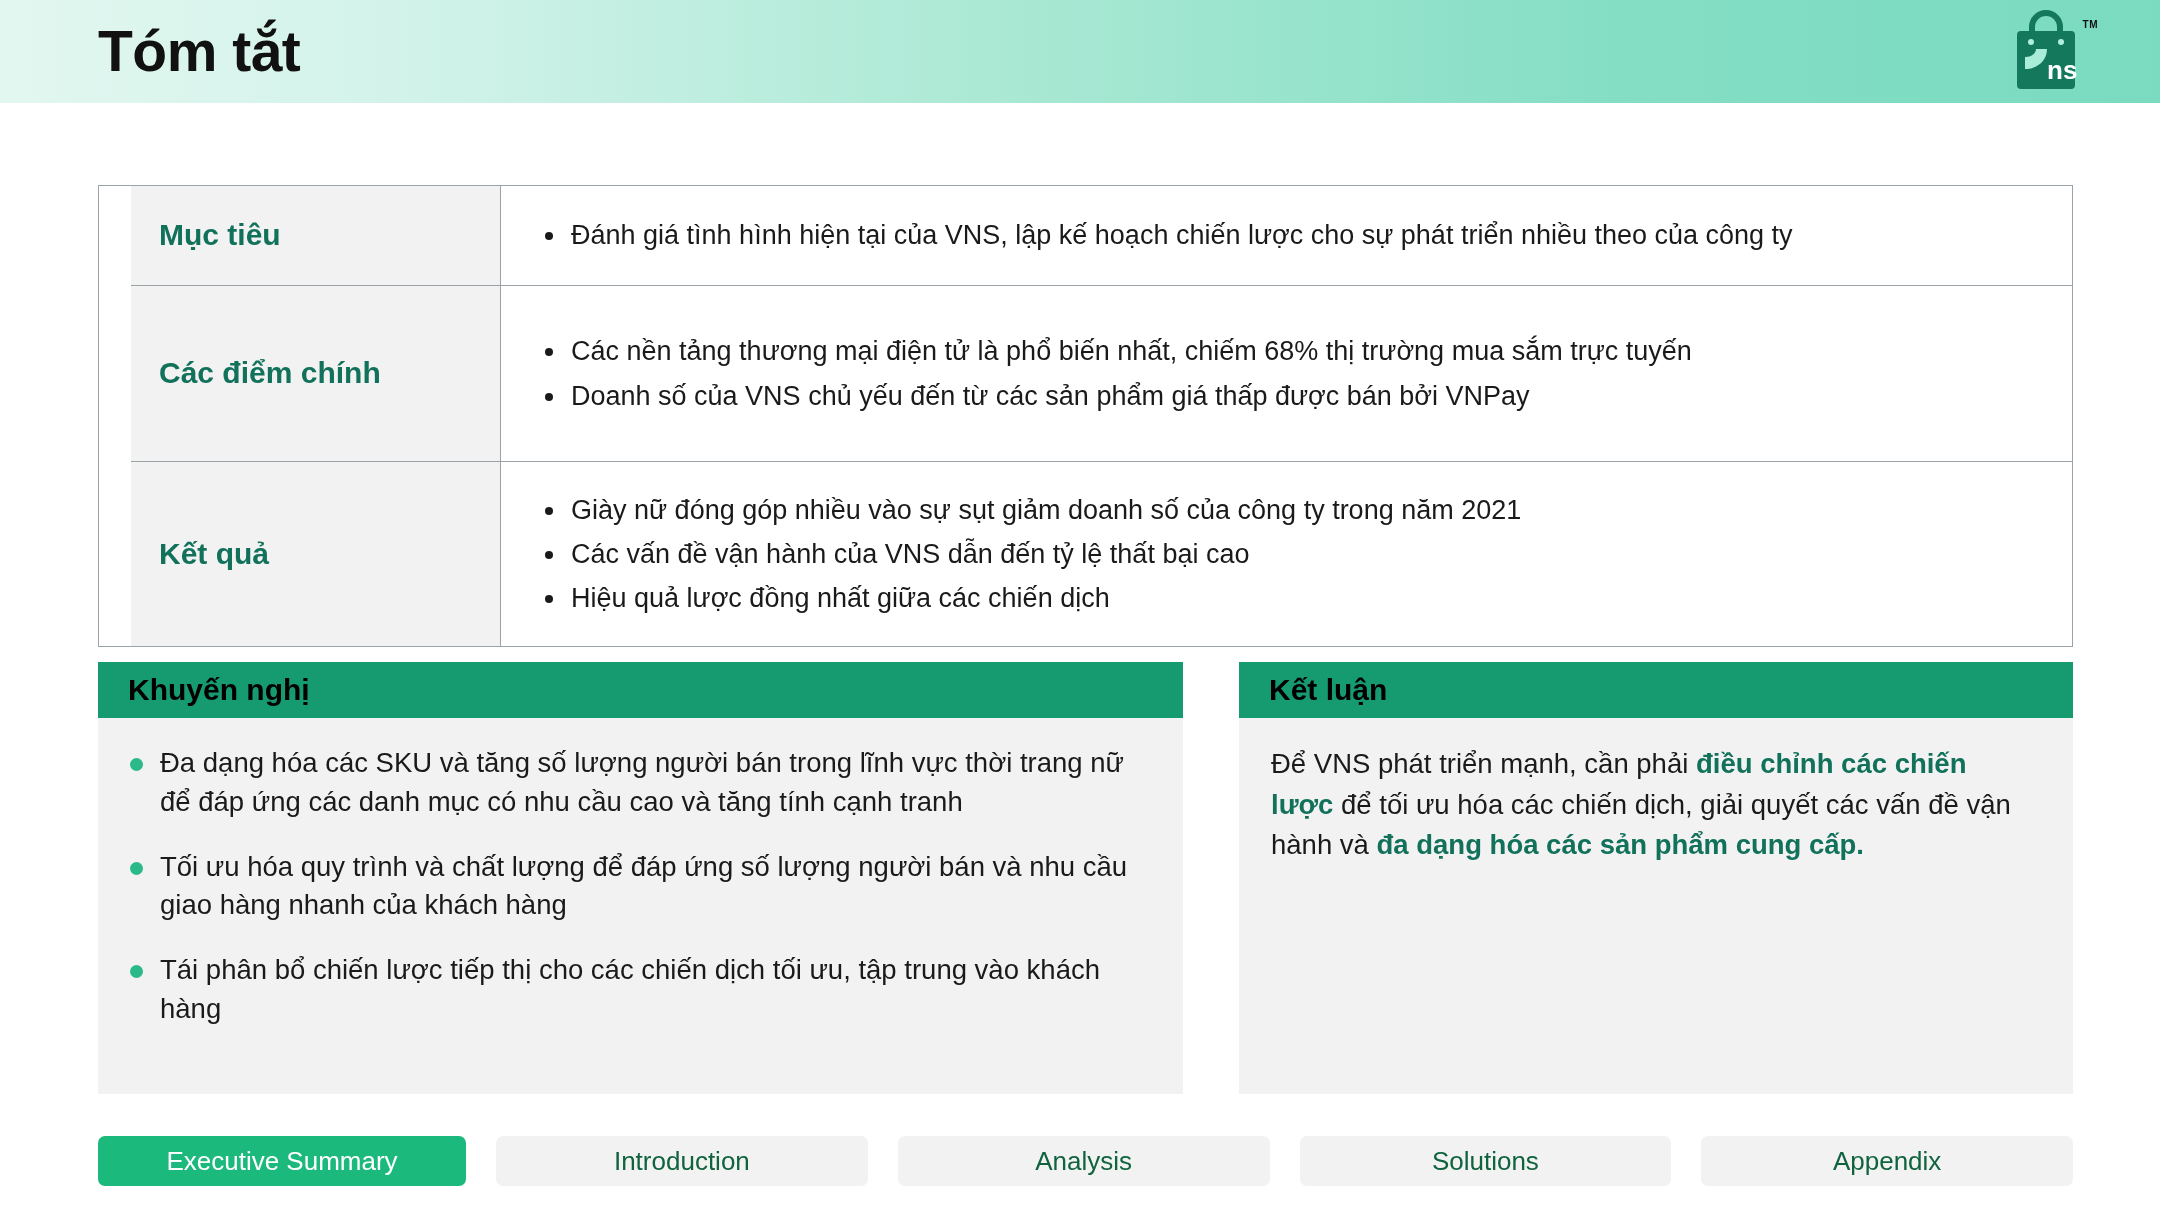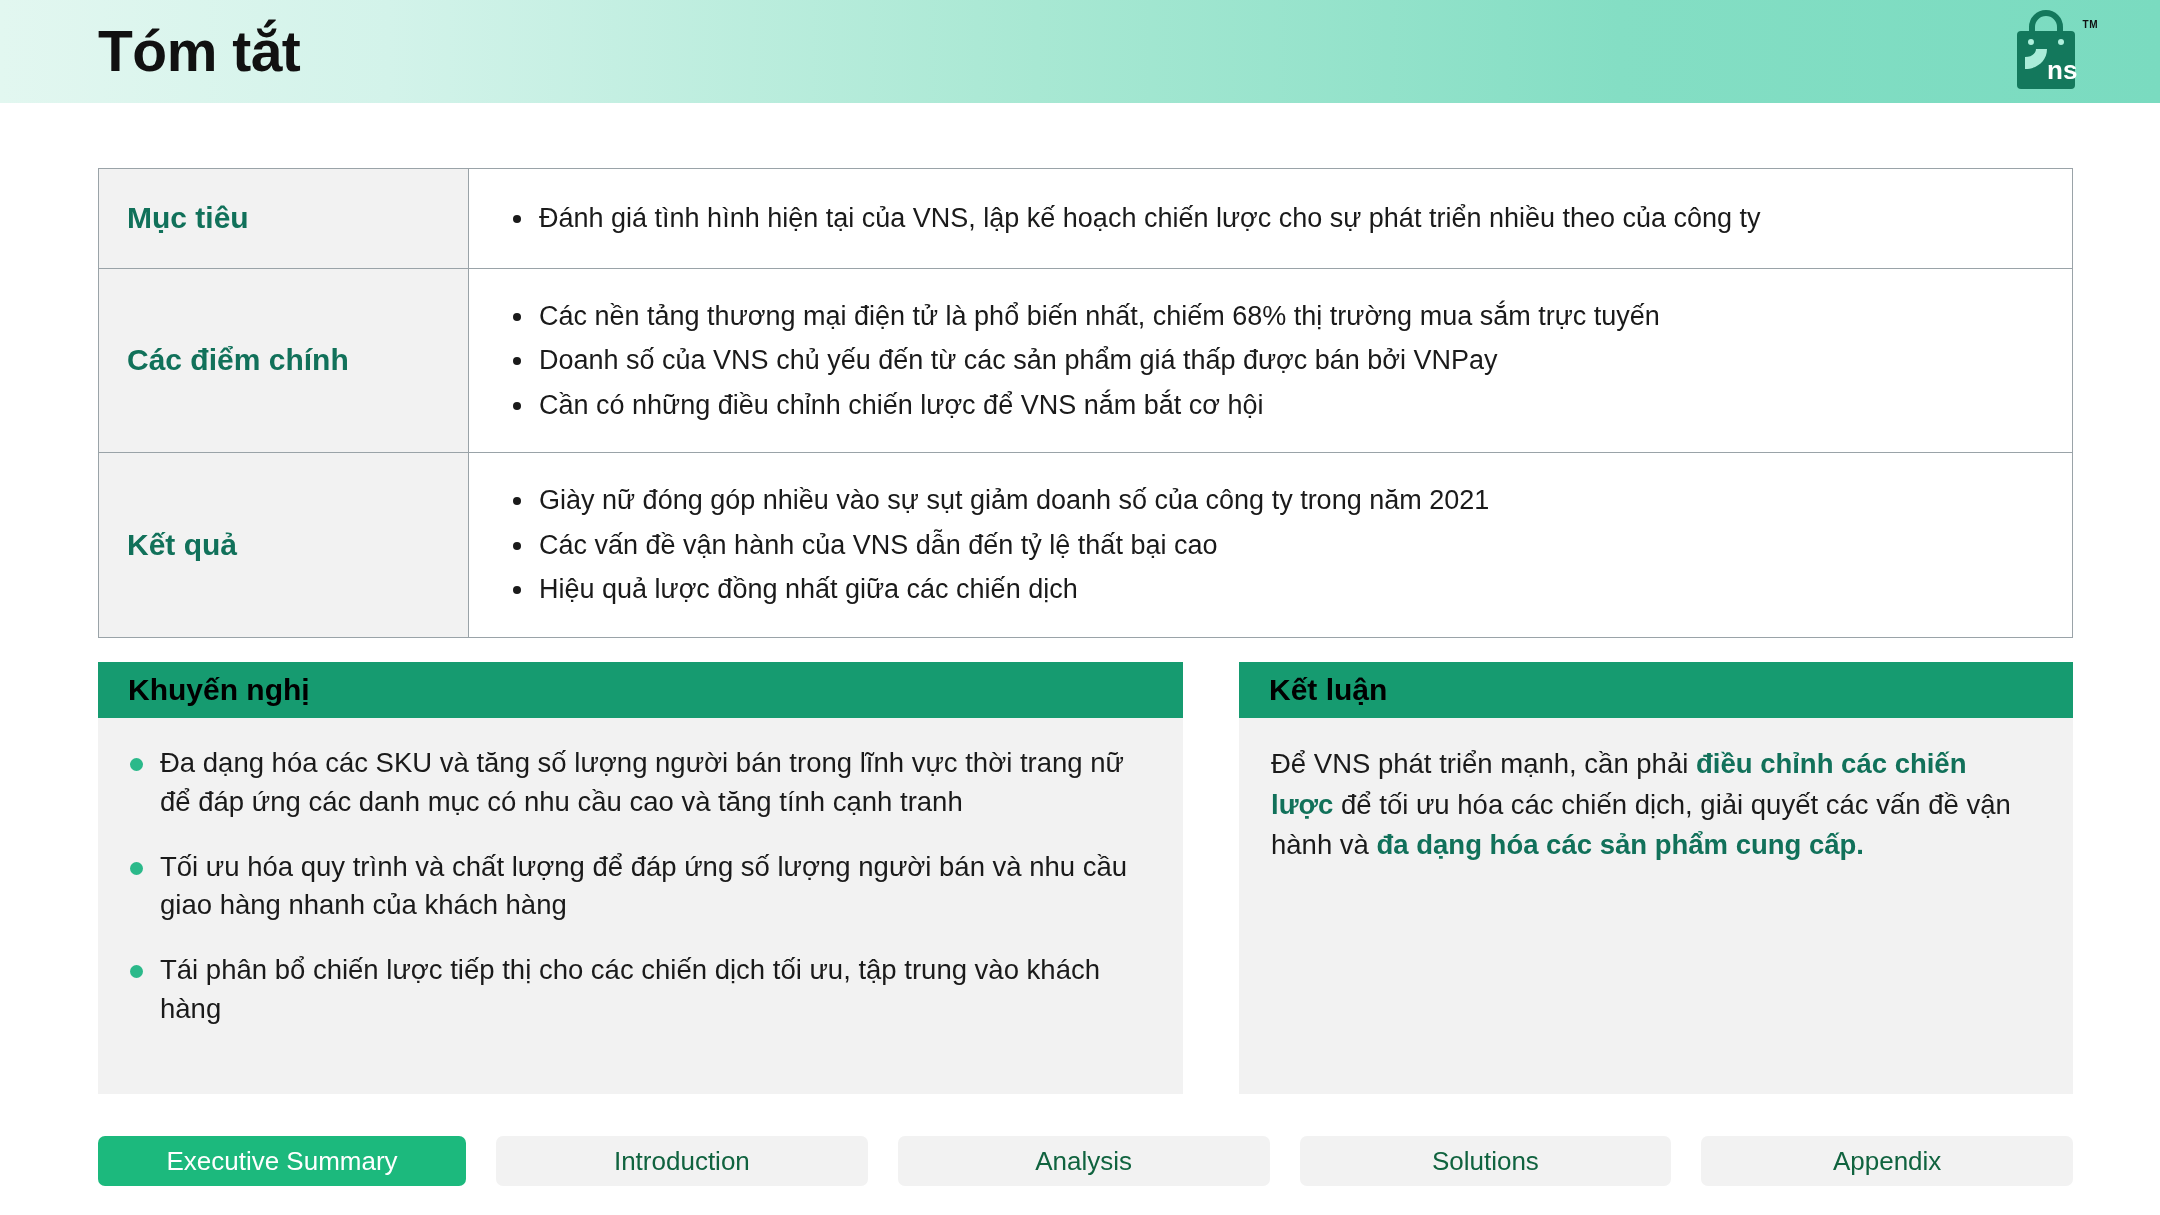--- a/index.html
+++ b/index.html
@@ -57,25 +57,26 @@
     font-size: 10px;
     font-weight: 700;
     color: #111;
     letter-spacing: .5px;
   }
 
   
   .table {
     position: absolute;
     left: 98px;
-    top: 168px;
+    top: 185px;
     width: 1975px;
     border: 1px solid #9aa3a8;
     border-collapse: collapse;
     background: #fff;
+    padding-left: 32px;
   }
   .table-row {
     display: flex;
     border-bottom: 1px solid #9aa3a8;
   }
   .table-row:last-child { border-bottom: none; }
 
   .tcell-label {
     width: 370px;
     flex: 0 0 370px;
@@ -256,21 +257,20 @@
     </div>
 
     <div class="table-row row-2">
       <div class="tcell-label">
         <span>Các điểm chính</span>
       </div>
       <div class="tcell-body">
         <ul class="dash-list">
           <li>Các nền tảng thương mại điện tử là phổ biến nhất, chiếm 68% thị trường mua sắm trực tuyến</li>
           <li>Doanh số của VNS chủ yếu đến từ các sản phẩm giá thấp được bán bởi VNPay</li>
-          <li>Cần có những điều chỉnh chiến lược để VNS nắm bắt cơ hội</li>
         </ul>
       </div>
     </div>
 
     <div class="table-row row-3">
       <div class="tcell-label">
         <span>Kết quả</span>
       </div>
       <div class="tcell-body">
         <ul class="dash-list">

